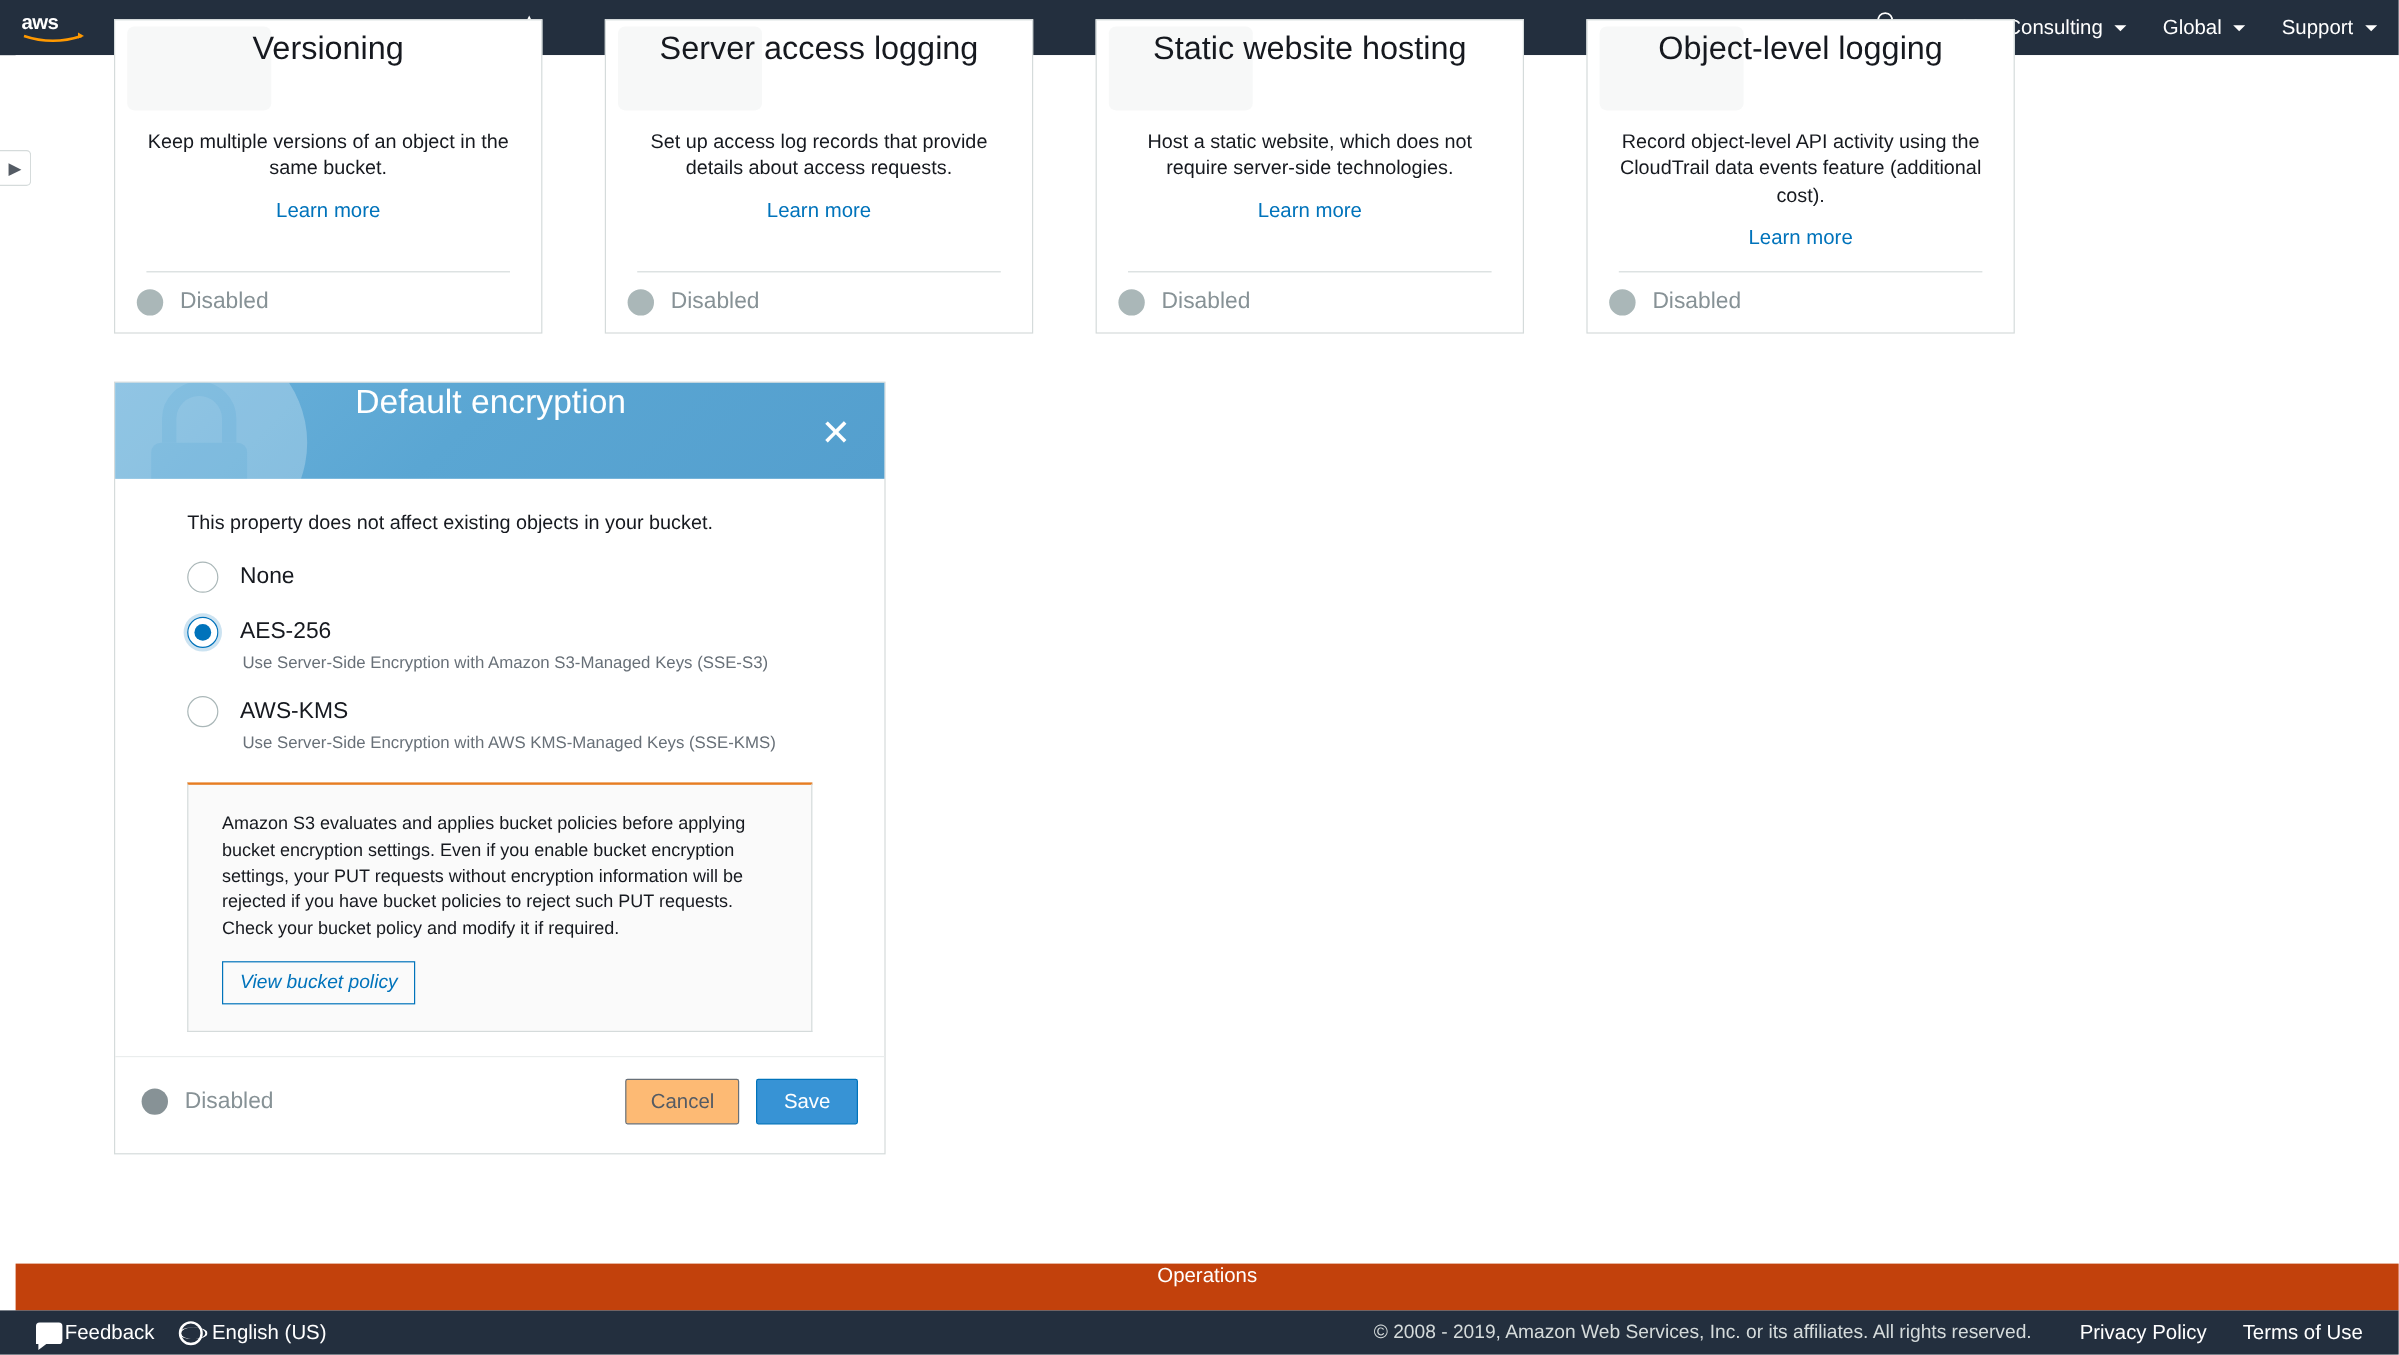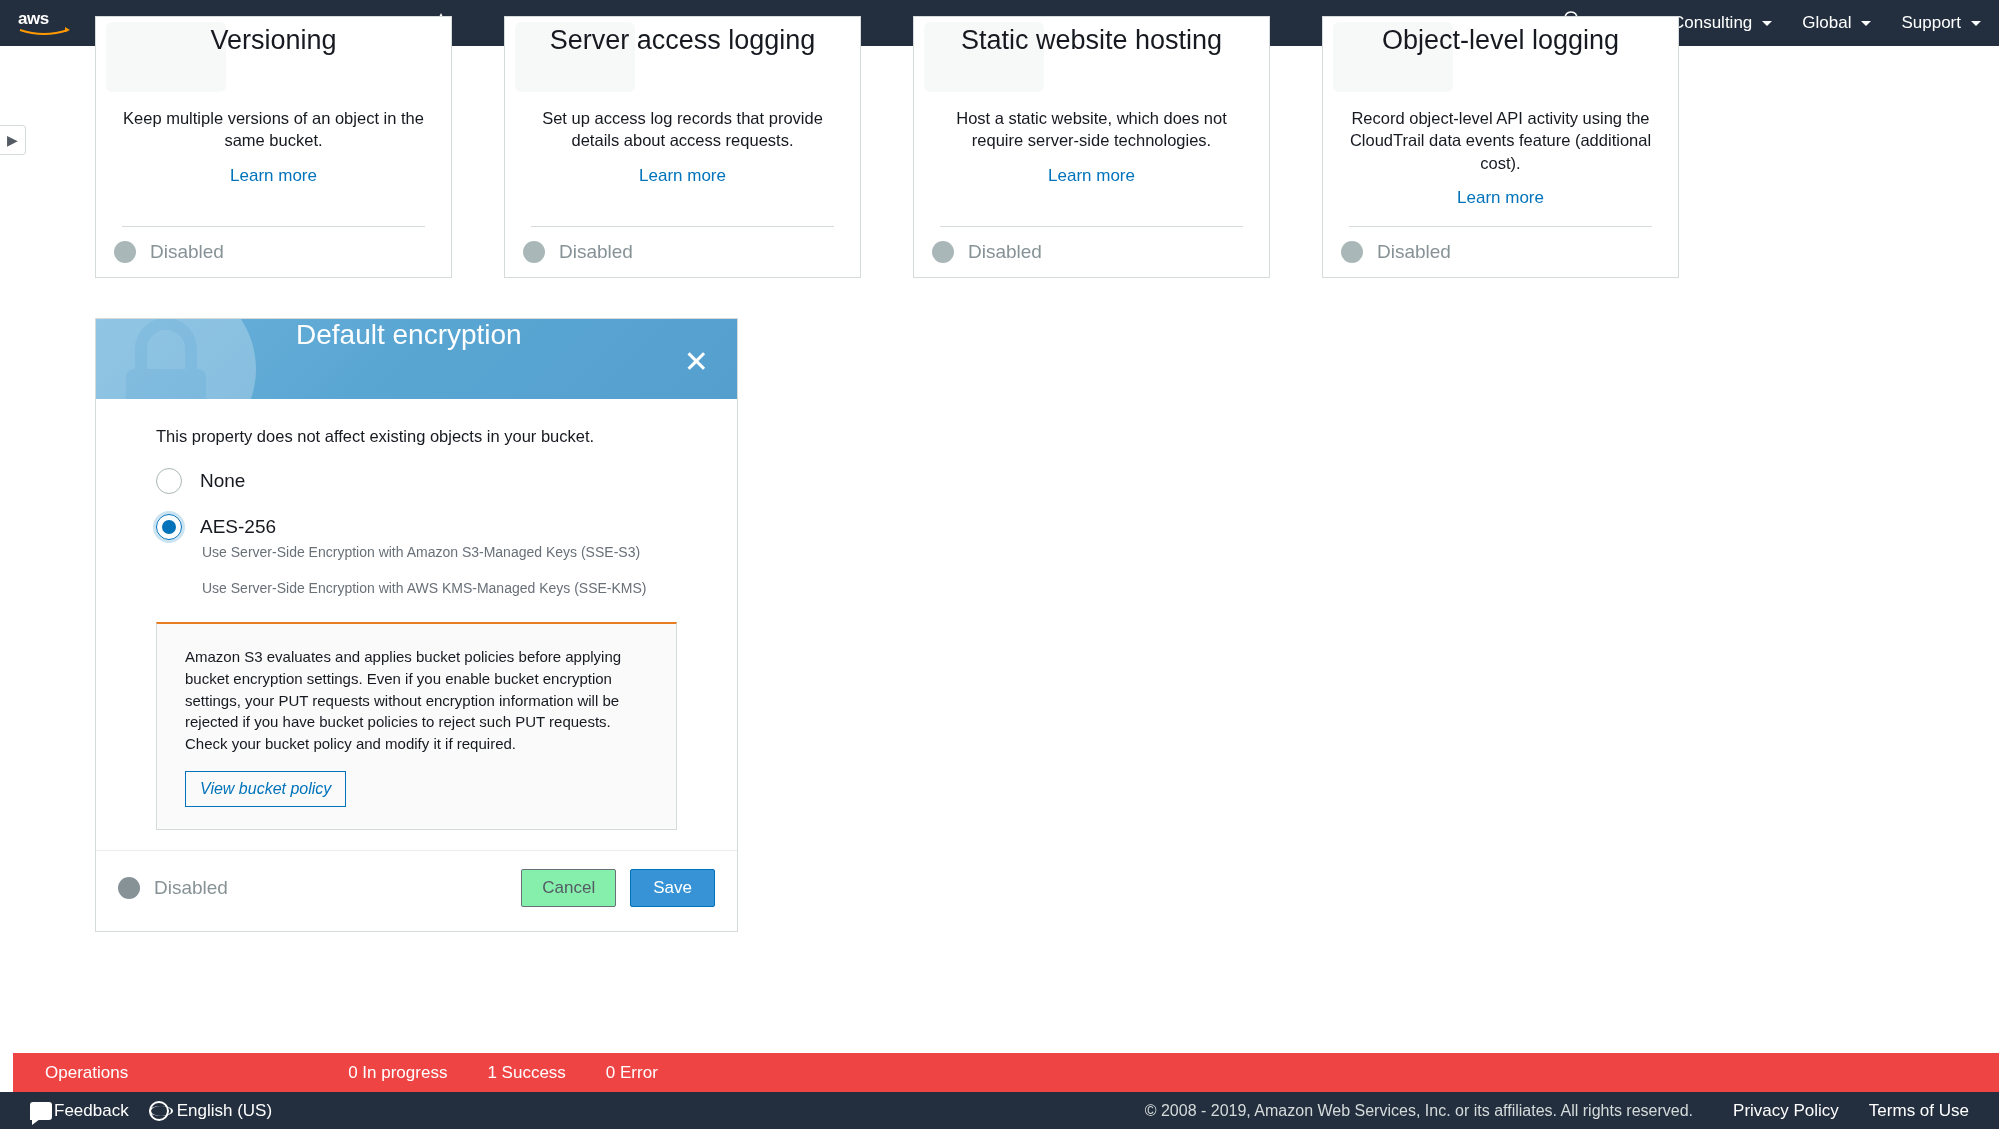--- a/index.html
+++ b/index.html
@@ -233,45 +233,46 @@
 }
 .enc-actions .spacer { flex: 1; }
 .btn {
   padding: 8px 20px;
   font-size: 17px;
   cursor: pointer;
   border-radius: 2px;
 }
 .btn-cancel {
   border: 1px solid #687078;
-  background: #86efac;
+  background: #fdba74;
   color: #545b64;
   margin-right: 14px;
 }
 .btn-save {
   border: 1px solid #0073bb;
   background: #3b99d8;
   background: #3793d5;
   color: #fff;
   padding: 8px 22px;
 }
 
 
 .ops-bar {
   position: absolute;
   bottom: 37px;
   left: 13px; right: 0;
   height: 39px;
-  background: #ef4444;
+  background: #c2410c;
   color: #fff;
   display: flex;
   align-items: center;
   padding: 0 32px;
   font-size: 17px;
   gap: 70px;
+  flex-direction: column;
 }
 .ops-bar .ops-right { display: flex; gap: 40px; margin-left: 150px; text-align: center; }
 
 
 .footer {
   position: absolute;
   bottom: 0;
   left: 0; right: 0;
   height: 37px;
   background: #232f3e;
@@ -461,20 +462,24 @@
         <div class="radio-item">
           <div class="radio-row">
             <span class="radio-outer selected">
                 <span class="radio-inner"></span>
               </span>
             <span class="radio-label">AES-256</span>
           </div>
           <div class="radio-sub">Use Server-Side Encryption with Amazon S3-Managed Keys (SSE-S3)</div>
         </div>
         <div class="radio-item">
+          <div class="radio-row">
+            <span class="radio-outer"></span>
+            <span class="radio-label">AWS-KMS</span>
+          </div>
           <div class="radio-sub">Use Server-Side Encryption with AWS KMS-Managed Keys (SSE-KMS)</div>
         </div>
       </div>
       <div class="info-box">
         <div class="info-text">Amazon S3 evaluates and applies bucket policies before applying bucket encryption settings. Even if you enable bucket encryption settings, your PUT requests without encryption information will be rejected if you have bucket policies to reject such PUT requests. Check your bucket policy and modify it if required.</div>
         <div class="info-link-wrap">
           <a href="#" class="info-link">View bucket policy</a>
         </div>
       </div>
     </div>

